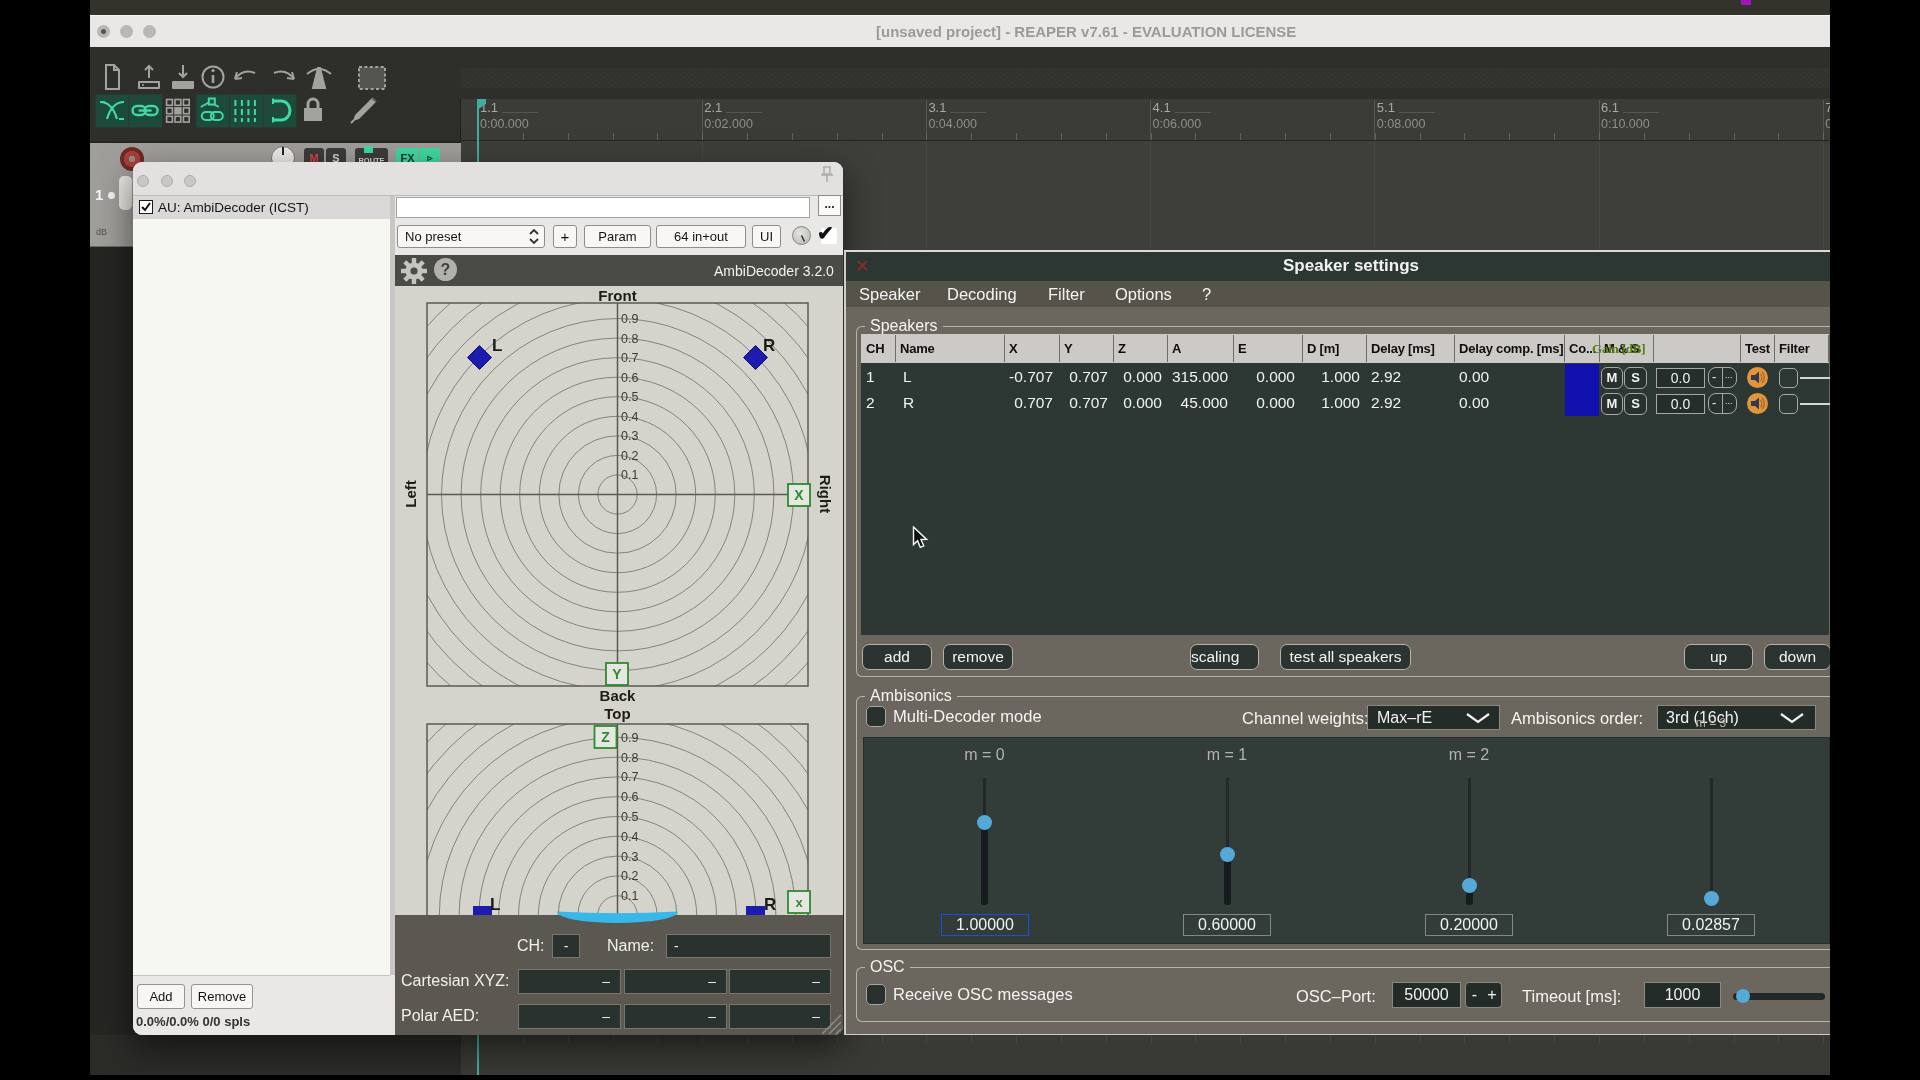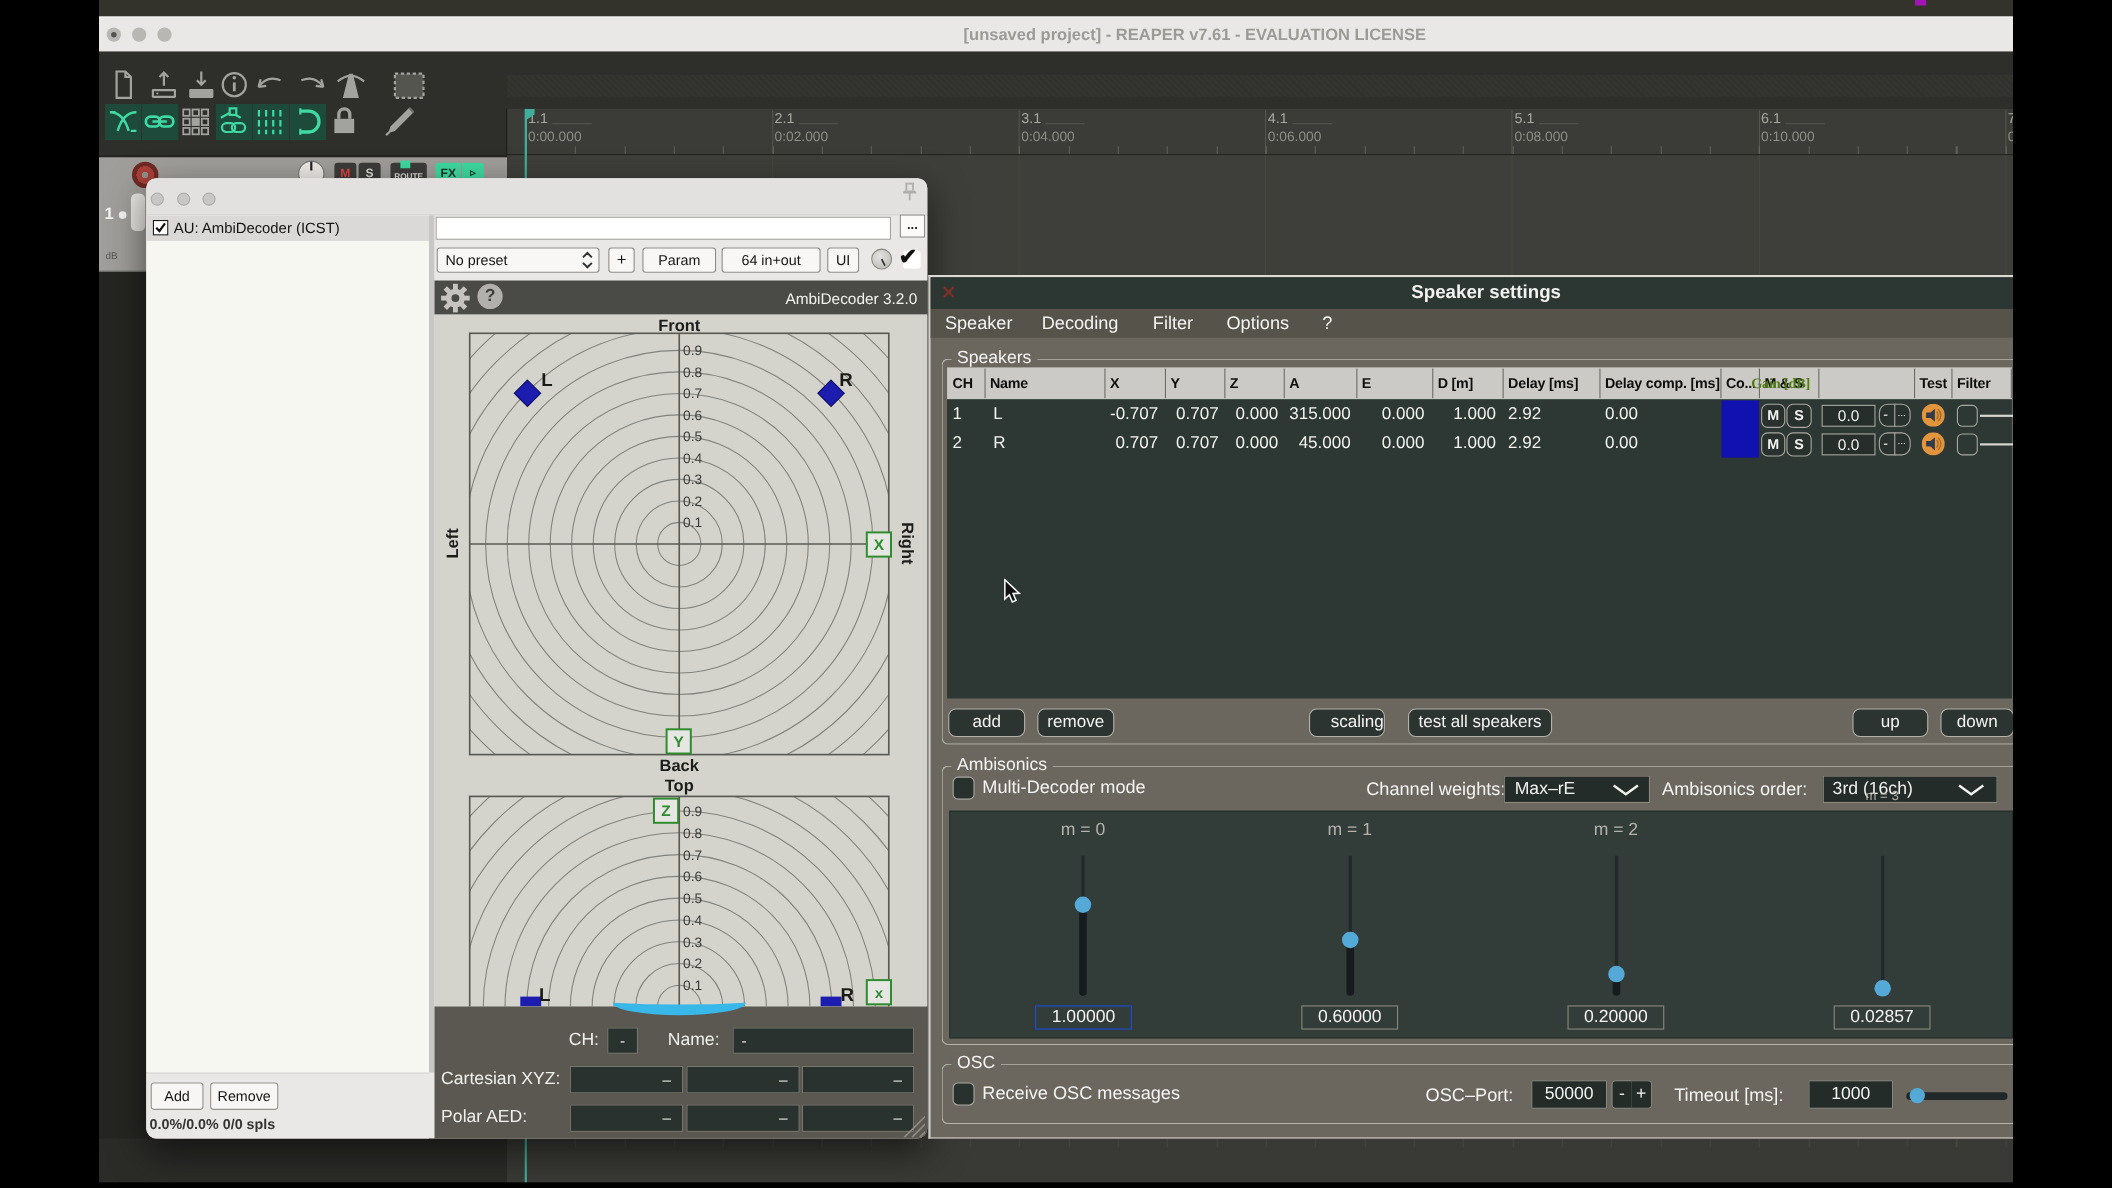--- a/index.html
+++ b/index.html
@@ -416,21 +416,21 @@
 <div style="left:1725px;top:396px;font-size:9px;color:#f2f2f0;">...</div>
 <svg style="position:absolute;left:1747px;top:393px" width="21" height="21">
       <circle cx="10.5" cy="10.5" r="10.5" fill="#e2953d"></circle>
       <path d="M4 8 L8 8 L12 4.5 L12 16.5 L8 13 L4 13 Z" fill="#333c49"></path>
       <path d="M13.5 7 A5 5 0 0 1 13.5 14 M15 5 A7.5 7.5 0 0 1 15 16" stroke="#a86c28" stroke-width="1.3" fill="none"></path>
     </svg>
 <div style="left:1779px;top:394px;width:19px;height:20px;border:1.4px solid #a9a7a1;border-radius:5px;background:#2d3834;"></div>
 <div style="left:1800px;top:403px;width:30px;height:2px;background:#d8d6d0;"></div>
 <div style="left:862px;top:644px;width:70px;height:26px;background:#2b3431;border:1.5px solid #b4b2a9;border-radius:7px;color:#f4f4f2;font-size:15.5px;text-align:center;line-height:23px;">add</div>
 <div style="left:943px;top:644px;width:70px;height:26px;background:#2b3431;border:1.5px solid #b4b2a9;border-radius:7px;color:#f4f4f2;font-size:15.5px;text-align:center;line-height:23px;">remove</div>
-<div style="left:1190px;top:644px;width:69px;height:26px;background:#2b3431;border:1.5px solid #b4b2a9;border-radius:7px;color:#f4f4f2;font-size:15.5px;text-align:right;line-height:23px;">scaling</div>
+<div style="left:1190px;top:644px;width:69px;height:26px;background:#2b3431;border:1.5px solid #b4b2a9;border-radius:7px;color:#f4f4f2;font-size:15.5px;text-align:left;line-height:23px;">scaling</div>
 <div style="left:1280px;top:644px;width:131px;height:26px;background:#2b3431;border:1.5px solid #b4b2a9;border-radius:7px;color:#f4f4f2;font-size:15.5px;text-align:center;line-height:23px;">test all speakers</div>
 <div style="left:1684px;top:644px;width:69px;height:26px;background:#2b3431;border:1.5px solid #b4b2a9;border-radius:7px;color:#f4f4f2;font-size:15.5px;text-align:center;line-height:23px;">up</div>
 <div style="left:1764px;top:644px;width:67px;height:26px;background:#2b3431;border:1.5px solid #b4b2a9;border-radius:7px;color:#f4f4f2;font-size:15.5px;text-align:center;line-height:23px;">down</div>
 <div style="left:856px;top:696px;width:986px;height:254px;border:1.5px solid #b5b3aa;border-radius:6px;border-right:none;"></div>
 <div style="left:865px;top:687px;font-size:16px;color:#f4f4f2;background:#6b675f;padding:0 5px;">Ambisonics</div>
 <div style="left:866px;top:706px;width:20px;height:21px;background:#28312e;border:1.4px solid #a9a7a1;border-radius:5px;"></div>
 <div style="left:893px;top:707px;font-size:16.5px;color:#f4f4f2;">Multi-Decoder mode</div>
 <div style="left:1242px;top:709px;font-size:16.5px;color:#f4f4f2;">Channel weights:</div>
 <div style="left:1367px;top:705px;width:133px;height:25px;background:#232c29;border:1px solid #8b897f;color:#f2f2f0;font-size:16px;line-height:23px;padding-left:9px;">Max–rE</div>
 <svg style="position:absolute;left:1465px;top:712px" width="26" height="12">

